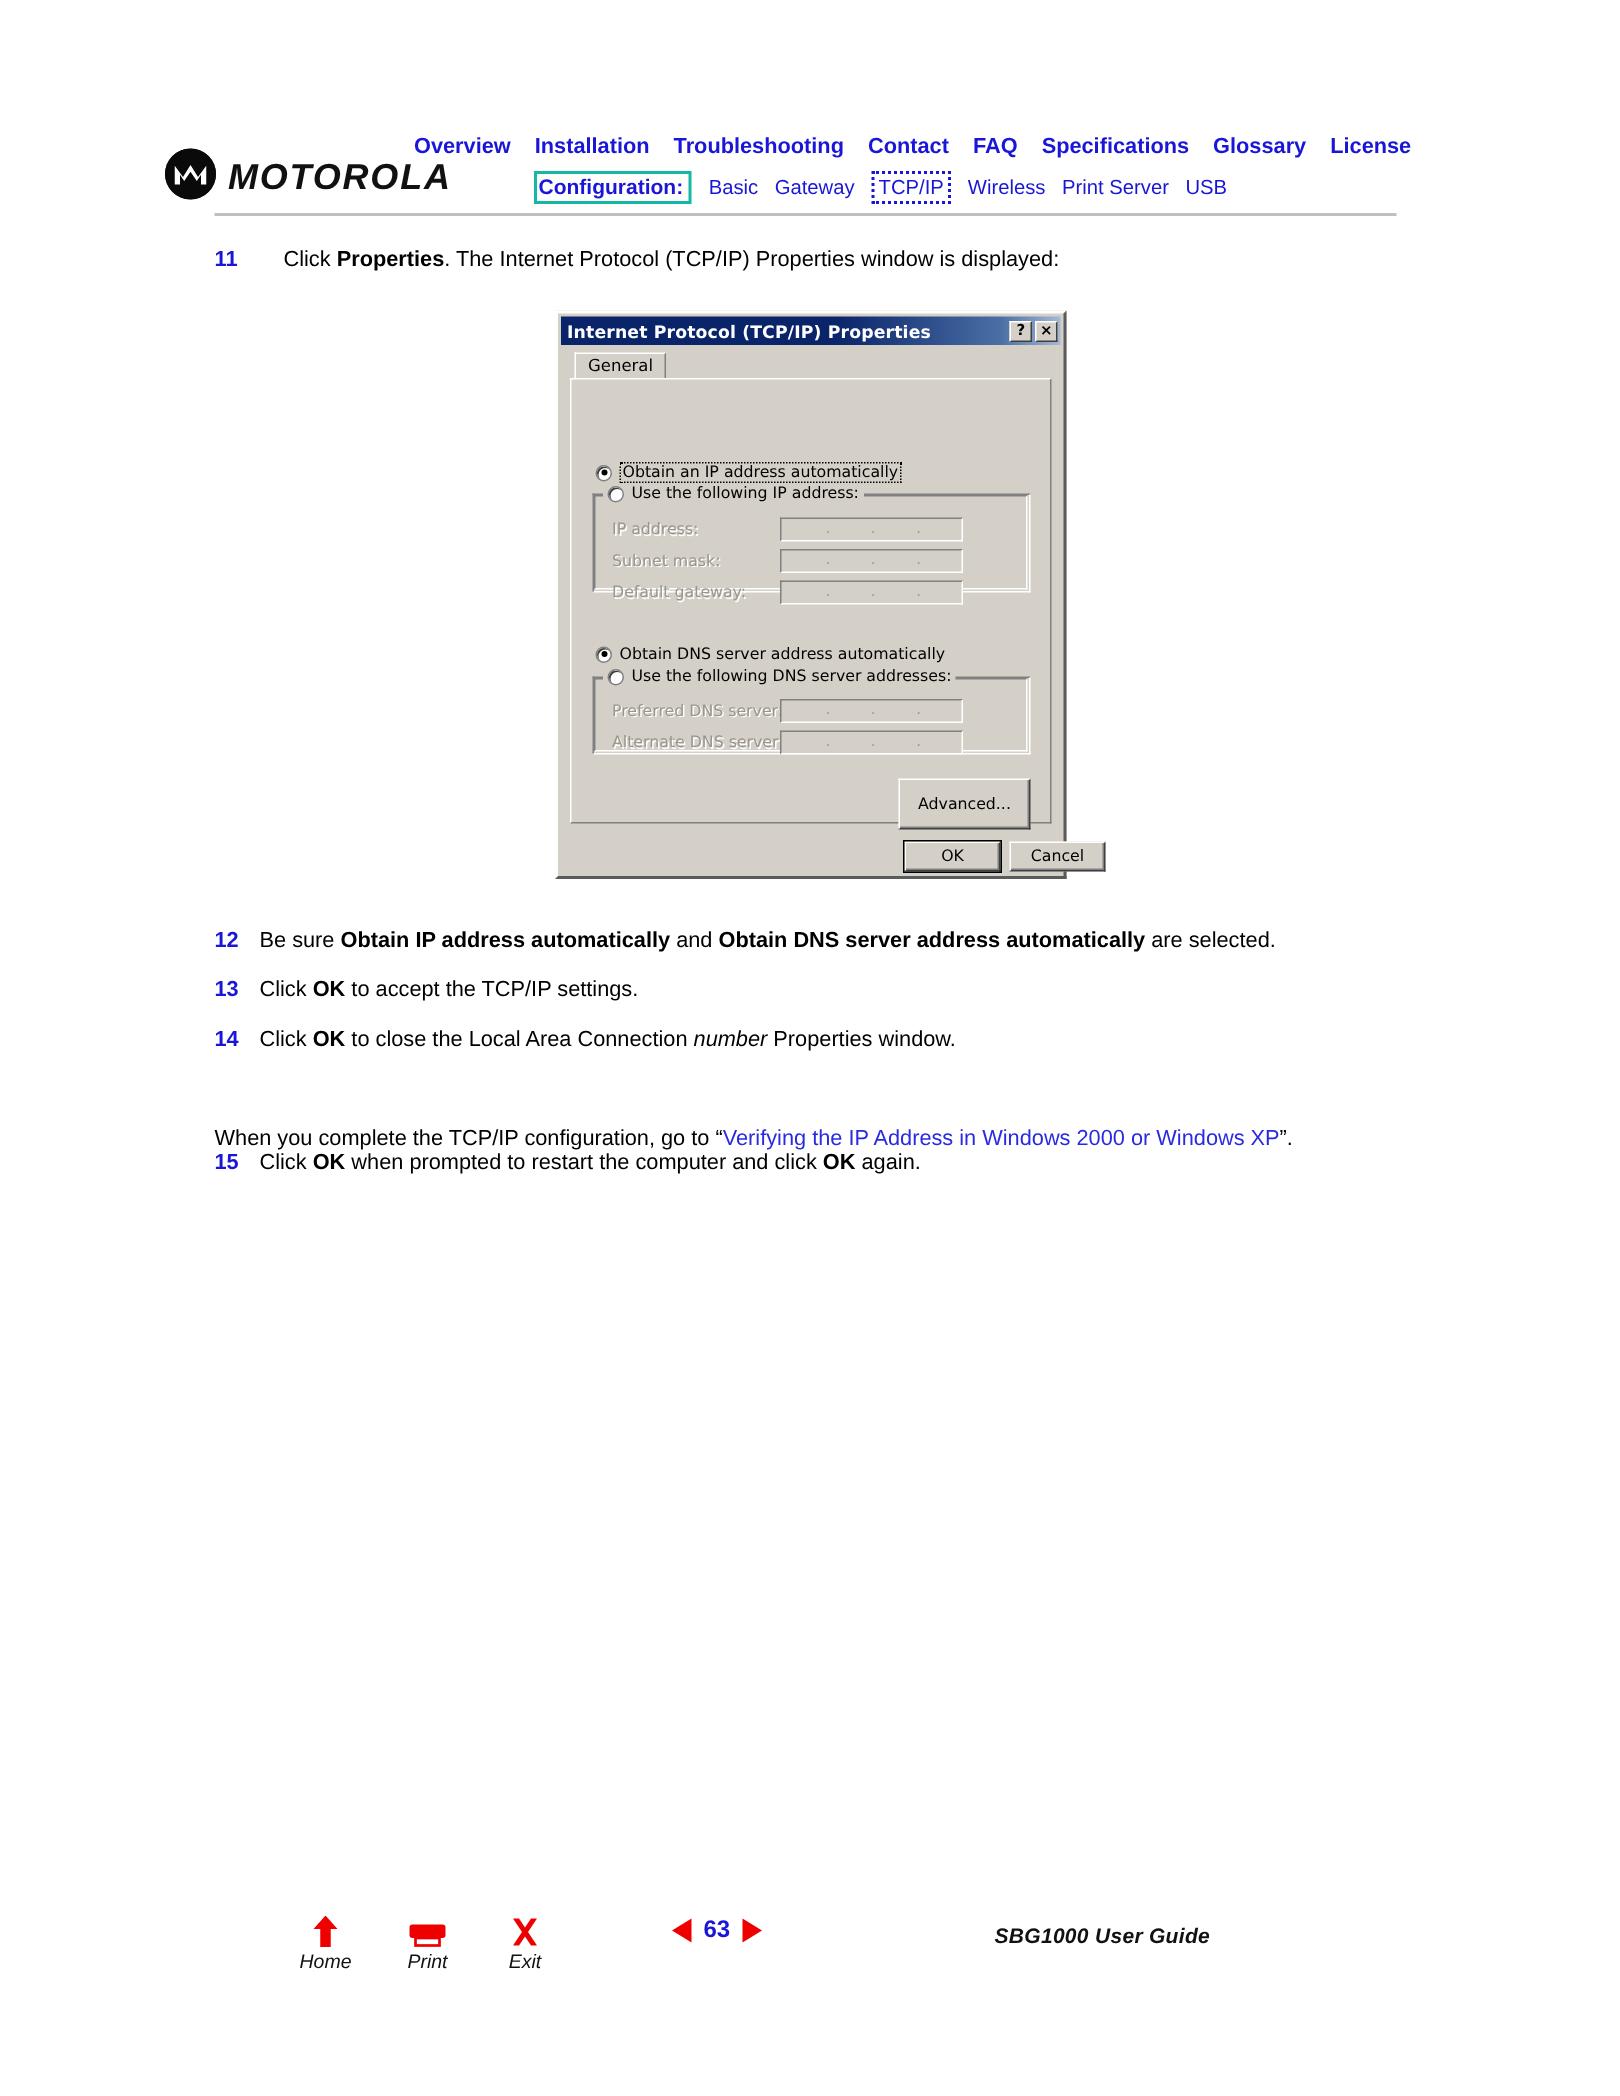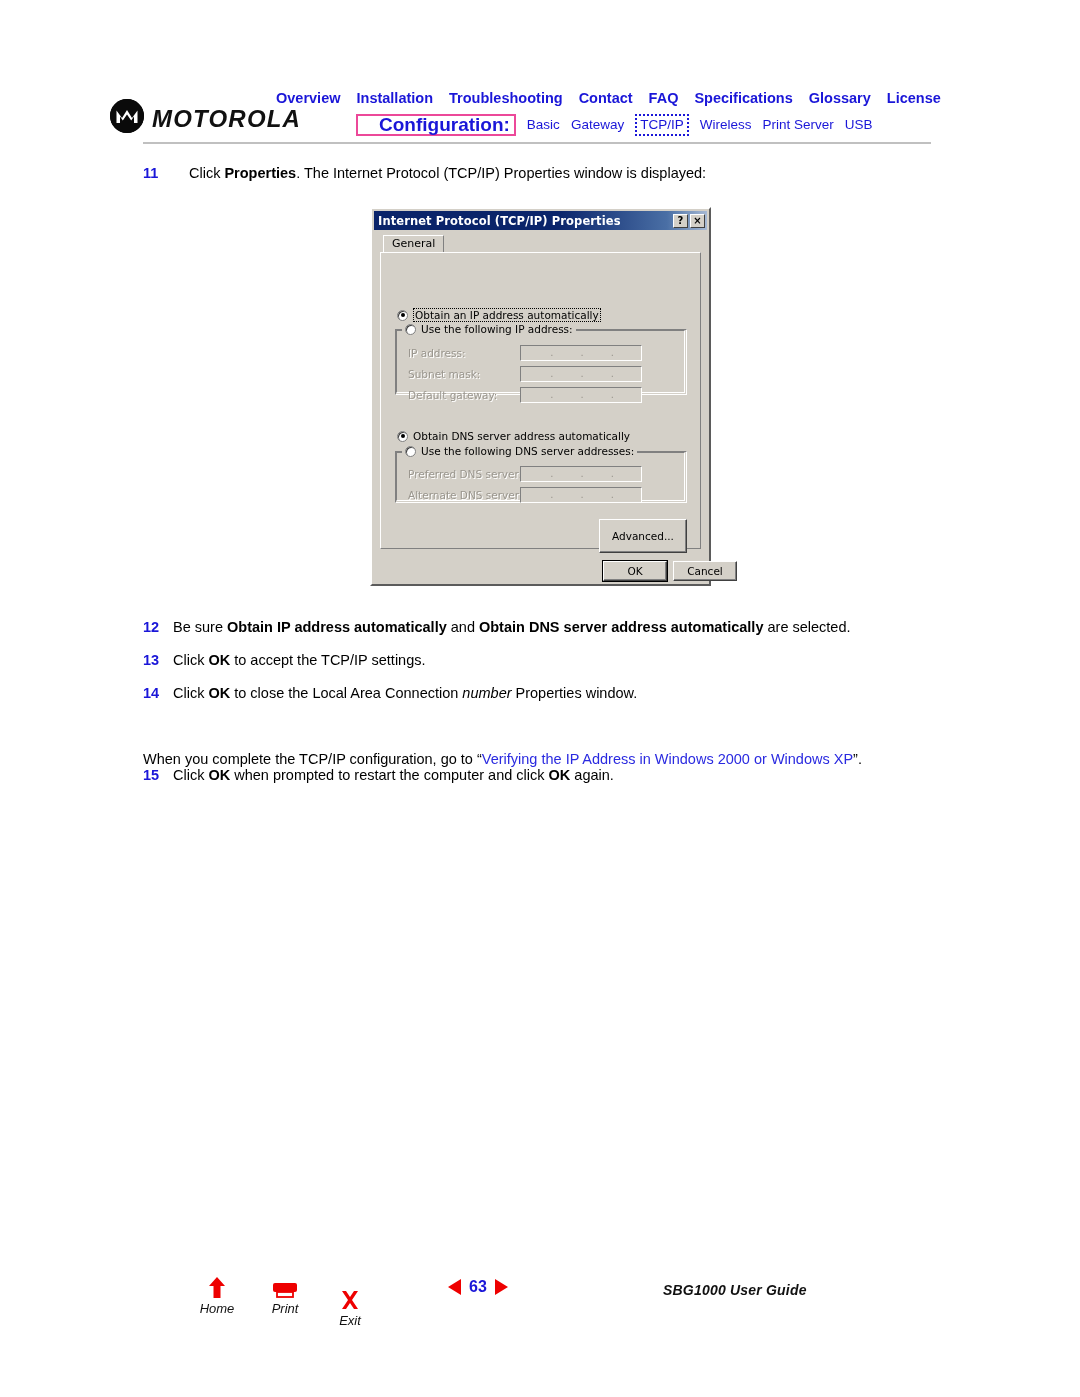--- a/index.html
+++ b/index.html
@@ -72,24 +72,24 @@
     display: flex;
     align-items: center;
     gap: 11px;
     margin-top: 7px;
     font-size: 13.5px;
     color: #1a16d8;
     line-height: 16px;
     padding-left: 80px;
   }
   .config-box {
-    border: 2px solid #ec4899;
-    padding: 1px 4px 2px 21px;
-    font-weight: bold;
-    font-size: 19px;
+    border: 2px solid #14b8a6;
+    padding: 1px 4px 2px 1px;
+    font-weight: bold;
+    font-size: 14px;
     line-height: 15px;
     white-space: nowrap;
   }
   .nav-sub { white-space: nowrap; }
   .tcpip-box {
     border: 2px dotted #1a16d8;
     padding: 1px 3px 2px 3px;
     white-space: nowrap;
     line-height: 15px;
   }
@@ -587,21 +587,21 @@
   <div class="fbtn" style="left:243px; top:20px;">
     <span class="ficon">
       <svg width="30" height="22" viewBox="0 0 30 22" aria-hidden="true">
         <rect x="3" y="6" width="24" height="9" rx="2" fill="#ee0000"></rect>
         <rect x="7" y="15" width="16" height="5" fill="#ffffff" stroke="#ee0000" stroke-width="1.8"></rect>
       </svg>
     </span>
     <span class="flabel">Print</span>
   </div>
 
-  <div class="fbtn" style="left:308px; top:32px;text-align:center;">
+  <div class="fbtn" style="left:308px; top:20px;text-align:center;">
     <span class="ficon">
       <svg width="20" height="22" viewBox="0 0 20 22" aria-hidden="true">
         <path d="M2 2 L6 2 L10 8 L14 2 L18 2 L12 11 L18 20 L14 20 L10 14 L6 20 L2 20 L8 11 Z" fill="#ee0000"></path>
       </svg>
     </span>
     <span class="flabel">Exit</span>
   </div>
 </div>
 
 <div class="pager">

